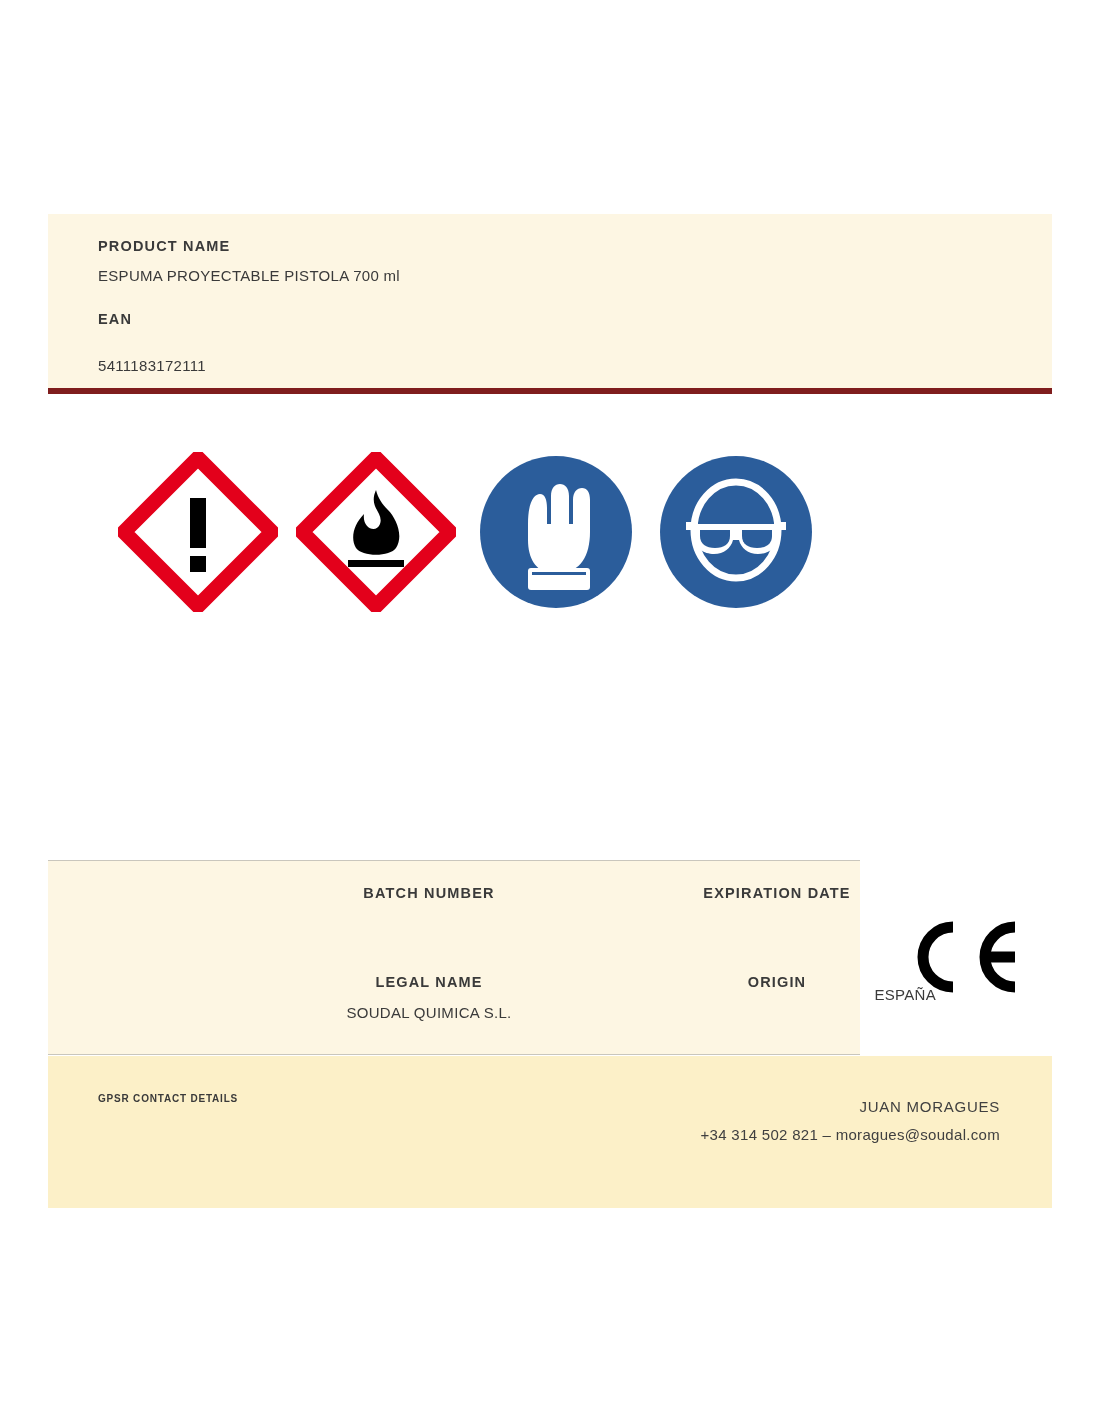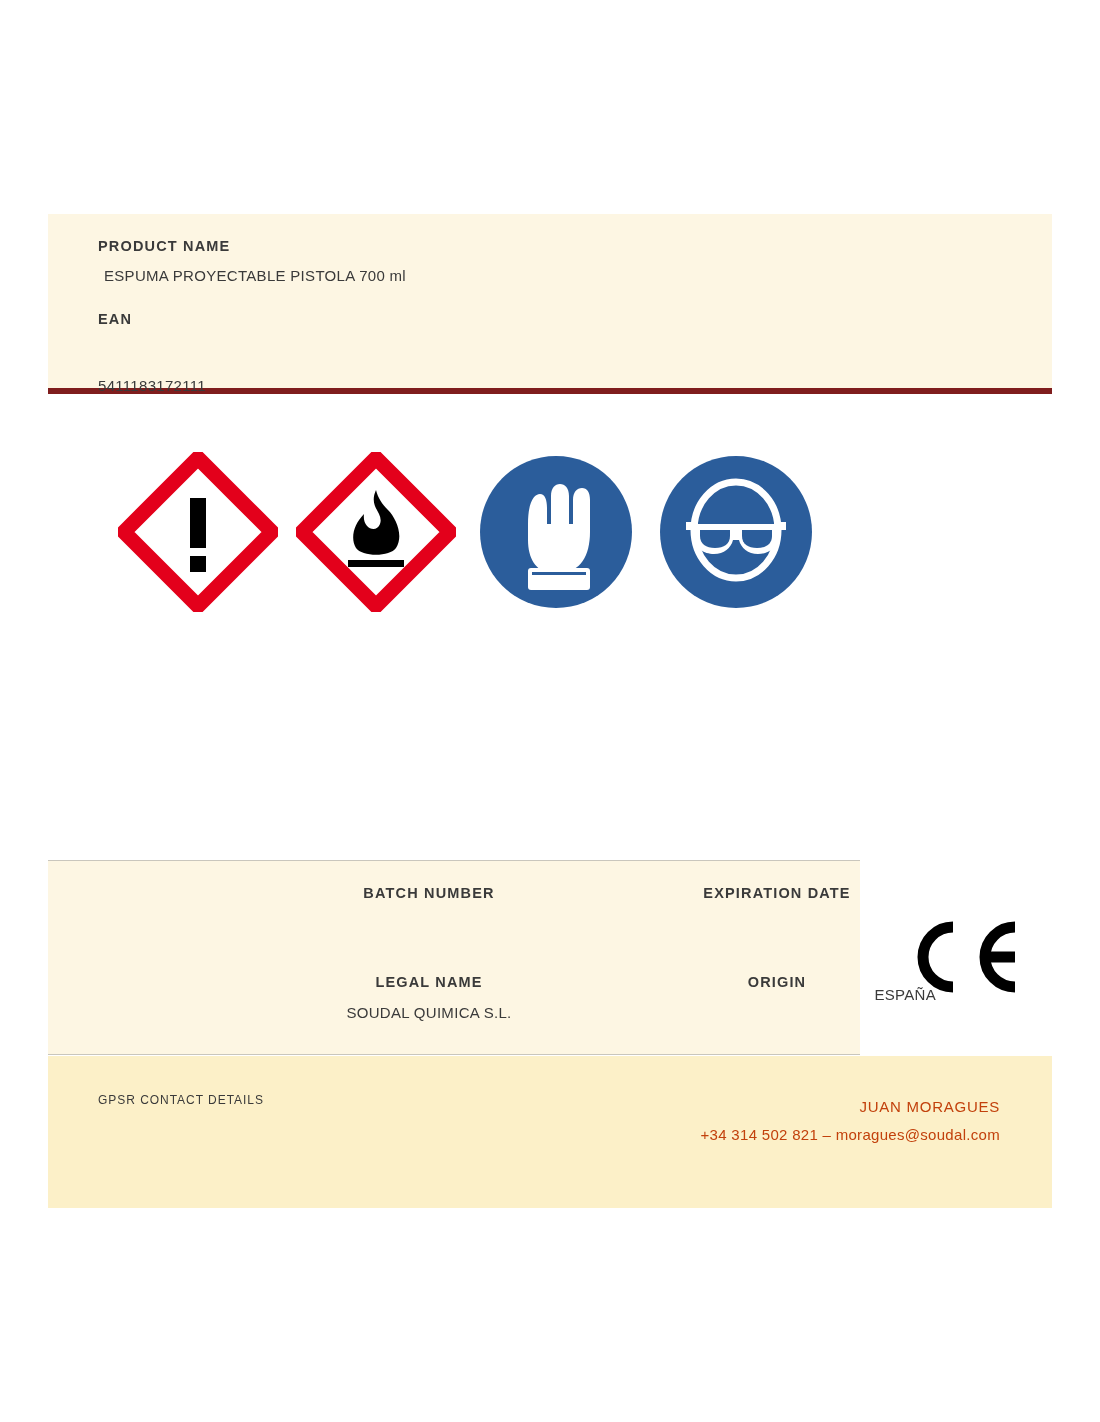--- a/index.html
+++ b/index.html
@@ -39,23 +39,23 @@
     font-weight: bold;
     letter-spacing: 0.08em;
     color: #3a3a3a;
   }
   .label-value {
     font-size: 15px;
     letter-spacing: 0.02em;
     color: #3a3a3a;
   }
   .product-name-heading { position: absolute; left: 50px; top: 24px; }
-  .product-name-value   { position: absolute; left: 56px; top: 53px; }
+  .product-name-value   { position: absolute; left: 50px; top: 53px; }
   .ean-heading          { position: absolute; left: 50px; top: 97px; }
-  .ean-value            { position: absolute; left: 50px; top: 143px; margin-top: 20px; }
+  .ean-value            { position: absolute; left: 50px; top: 143px; }
 
   
   .pictogram-row {
     position: absolute;
     left: 118px;
     top: 452px;
     width: 720px;
     height: 168px;
   }
   .picto {
@@ -103,35 +103,35 @@
     top: 1056px;
     width: 1004px;
     height: 152px;
     background: #fcf0c8;
     box-sizing: border-box;
   }
   .gpsr-heading {
     position: absolute;
     left: 50px;
     top: 37px;
-    font-size: 12px;
-    font-weight: normal;
+    font-size: 10px;
+    font-weight: bold;
     letter-spacing: 0.08em;
     color: #3a3a3a;
   }
   .gpsr-lines {
     position: absolute;
     right: 52px;
     top: 37px;
     text-align: right;
   }
   .gpsr-line {
     font-size: 15px;
     letter-spacing: 0.02em;
-    color: #c2410c;
+    color: #404040;
     line-height: 28px;
     white-space: nowrap;
   }
   .gpsr-line-1 { letter-spacing: 0.05em; }
 </style>
 </head>
 <body>
 
 <div class="page">
 

